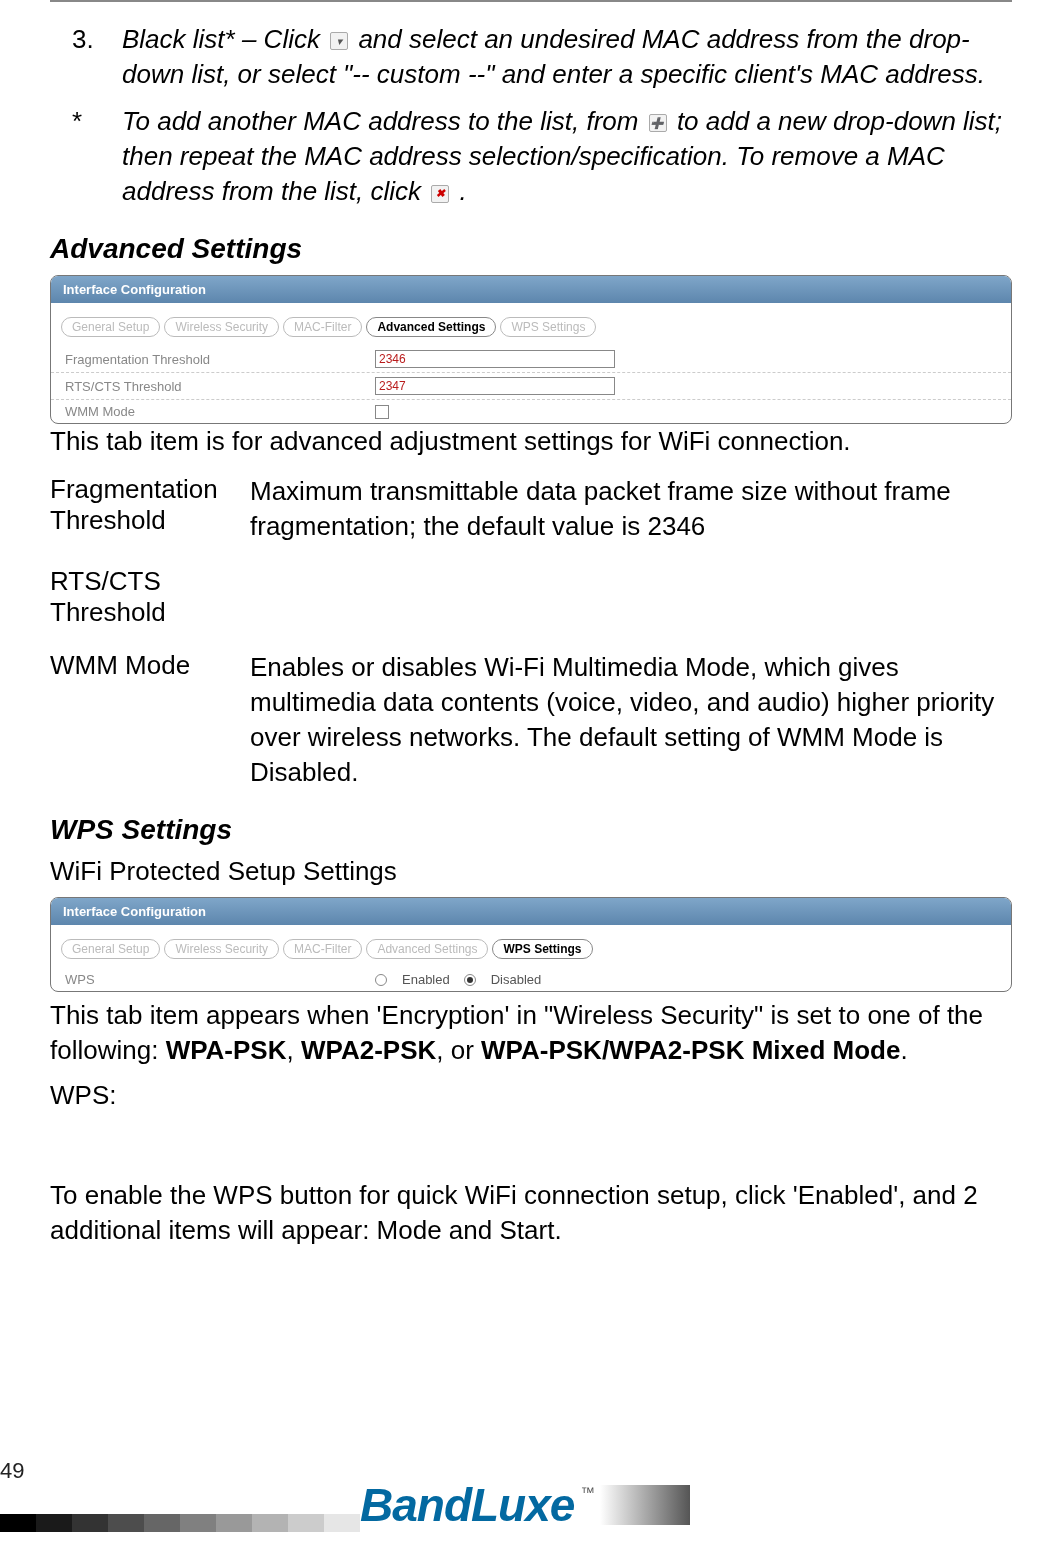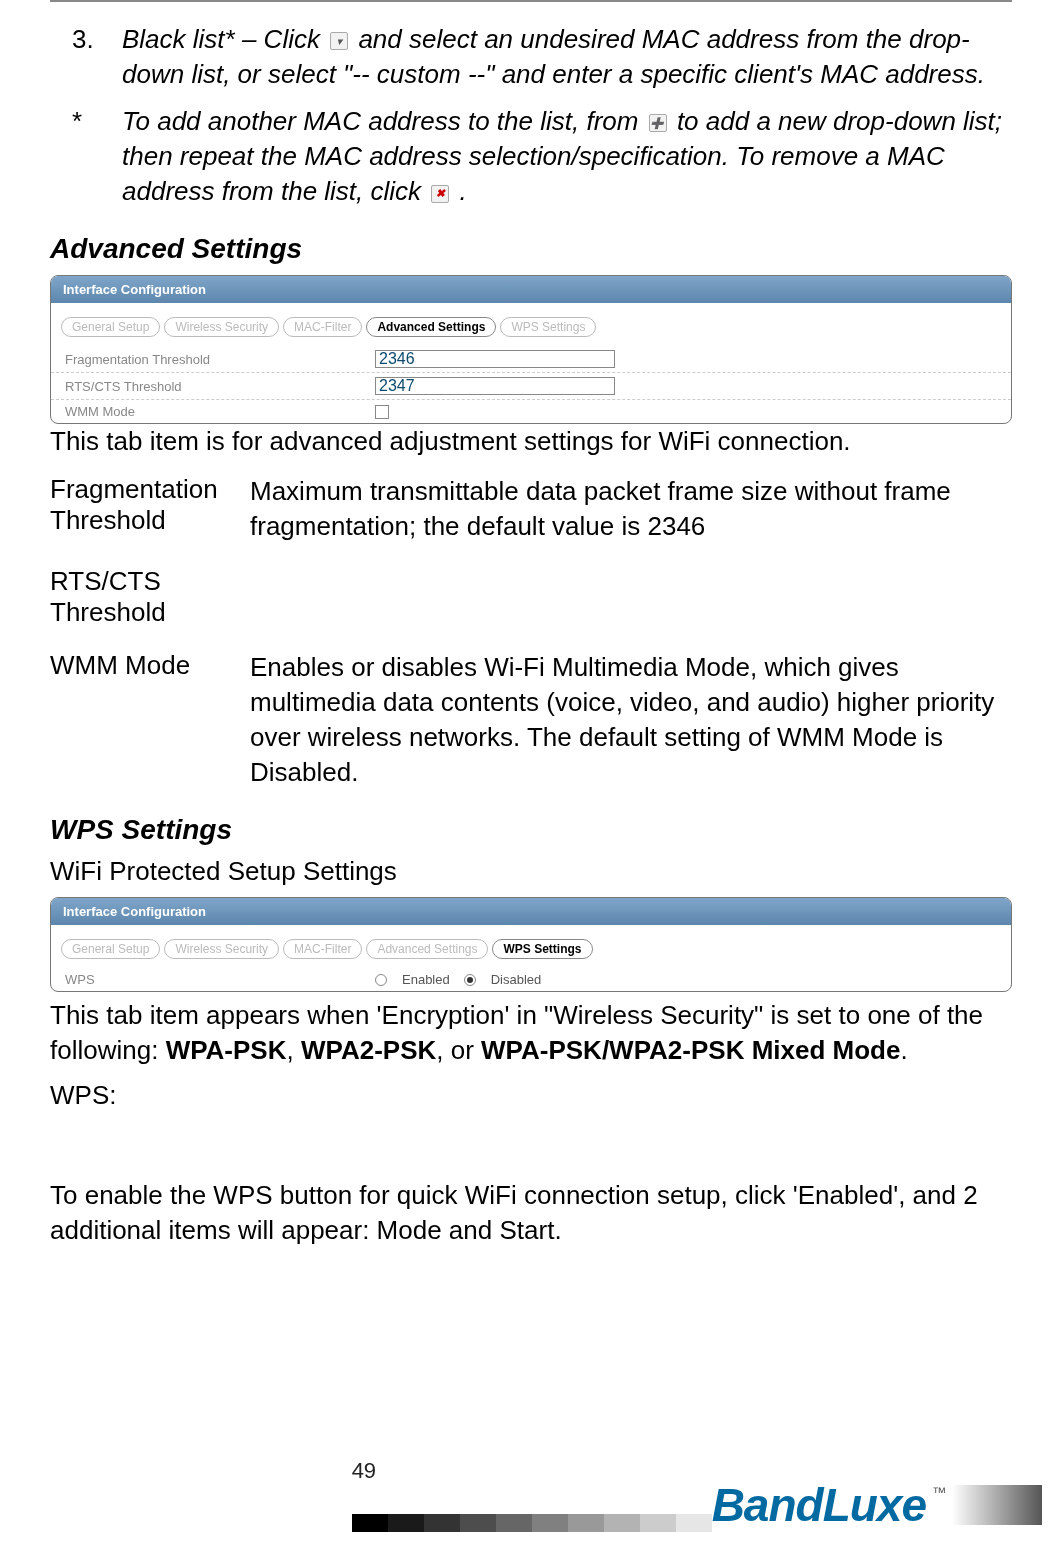--- a/index.html
+++ b/index.html
@@ -113,25 +113,25 @@
       border-top: 1px dashed #ccc;
     }
     .row-label {
       width: 310px;
       flex: 0 0 310px;
       font-size: 13px;
       color: #888;
     }
     .row-input {
       border: 1px solid #888;
-      font-size: 16px;
+      font-size: 12px;
       padding: 1px 3px;
       height: 18px;
       width: 240px;
-      color: #0c4a6e;
+      color: #b91c1c;
     }
     .row-checkbox {
       width: 14px;
       height: 14px;
       border: 1px solid #888;
       display: inline-block;
     }
     .radio {
       display: inline-flex;
       align-items: center;
@@ -193,21 +193,21 @@
     }
     .wps-def .term {
       width: 100px; flex: 0 0 100px;
     }
     
     .footer {
       position: absolute;
       left: 0; right: 0; bottom: 20px;
       display: flex;
       align-items: flex-end;
-      justify-content: flex-end;
+      justify-content: flex-start;
     }
     .page-num {
       font-size: 22px;
       padding-left: 0;
       padding-bottom: 26px;
       color: #222;
     }
     .grad-strip {
       display: flex;
       height: 18px;

